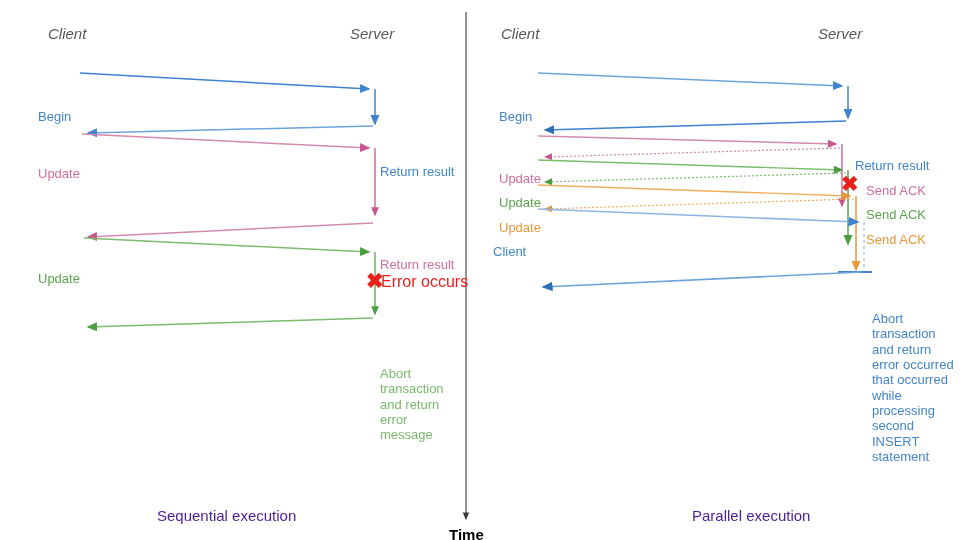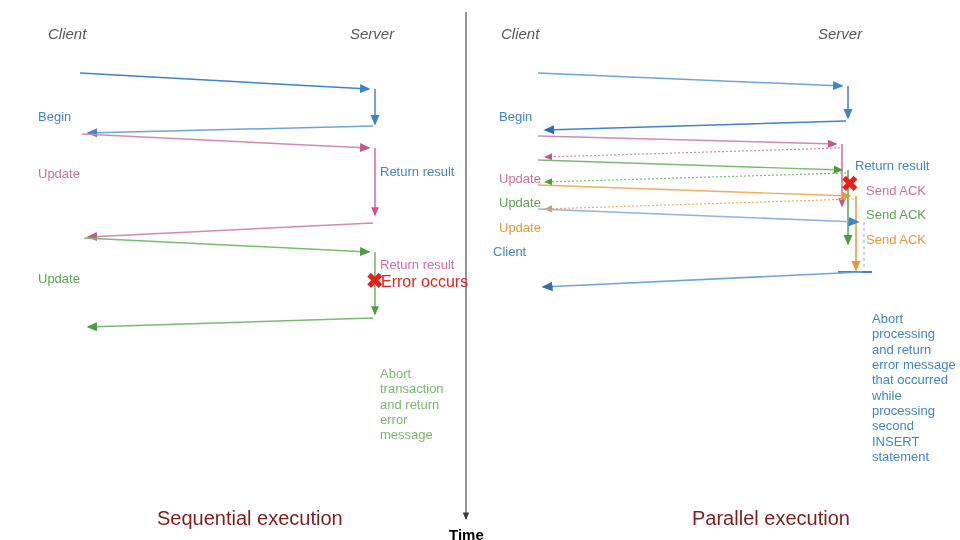--- a/index.html
+++ b/index.html
@@ -3,21 +3,21 @@
 <meta charset="utf-8">
 <style>
   html,body{margin:0;padding:0;background:#ffffff;}
   body{width:960px;height:540px;overflow:hidden;
        font-family:"Liberation Sans","DejaVu Sans",sans-serif;}
   #stage{position:relative;width:960px;height:540px;}
   svg#canvas{position:absolute;left:0;top:0;width:960px;height:540px;}
   .lbl{position:absolute;white-space:nowrap;line-height:1.18;}
   .actor{font-style:italic;font-size:15px;color:#595959;}
   .msg{font-size:13px;margin-top:46px;}
-  .caption{font-size:20px;color:#7f1d1d;}
+  .caption{font-size:15px;color:#4c1d95;}
   .timelbl{font-size:15px;color:#000000;font-weight:bold;}
   .errlbl{font-size:16px;color:#e8201c;font-weight:400;}
   .xmark{position:absolute;font-size:21px;font-weight:bold;color:#e8201c;
          font-family:"Liberation Sans",sans-serif;line-height:1;}
   .multi{white-space:normal;width:78px;font-size:13px;}
   .multi-wide{white-space:normal;width:86px;font-size:13px;}
 </style>
 </head>
 <body>
 
@@ -161,21 +161,21 @@
   <div class="lbl msg" style="left:866px;top:137px;color:#cf6e9f;">Send ACK</div>
 
   <div class="lbl msg" style="left:499px;top:149px;color:#5aa64e;">Update</div>
   <div class="lbl msg" style="left:866px;top:161px;color:#5aa64e;">Send ACK</div>
 
   <div class="lbl msg" style="left:499px;top:174px;color:#e8973a;">Update</div>
   <div class="lbl msg" style="left:866px;top:186px;color:#e8973a;">Send ACK</div>
 
   <div class="lbl msg" style="left:493px;top:198px;color:#4285c8;">Client</div>
 
-  <div class="lbl msg multi-wide" style="left:872px;top:265px;color:#4285c8;">Abort processing and return error message that occurred while processing second INSERT statement</div>
+  <div class="lbl msg multi-wide" style="left:872px;top:265px;color:#4285c8;">Abort transaction and return error occurred that occurred while processing second INSERT statement</div>
 
   <div class="xmark" style="left:841px;top:173px;">✖</div>
 
   <div class="lbl caption" style="left:676px;top:507px;margin-left:16px;">Parallel execution</div>
 
   <div class="lbl timelbl" style="left:449px;top:526px;">Time</div>
 
 </div>
 
 </body></html>

